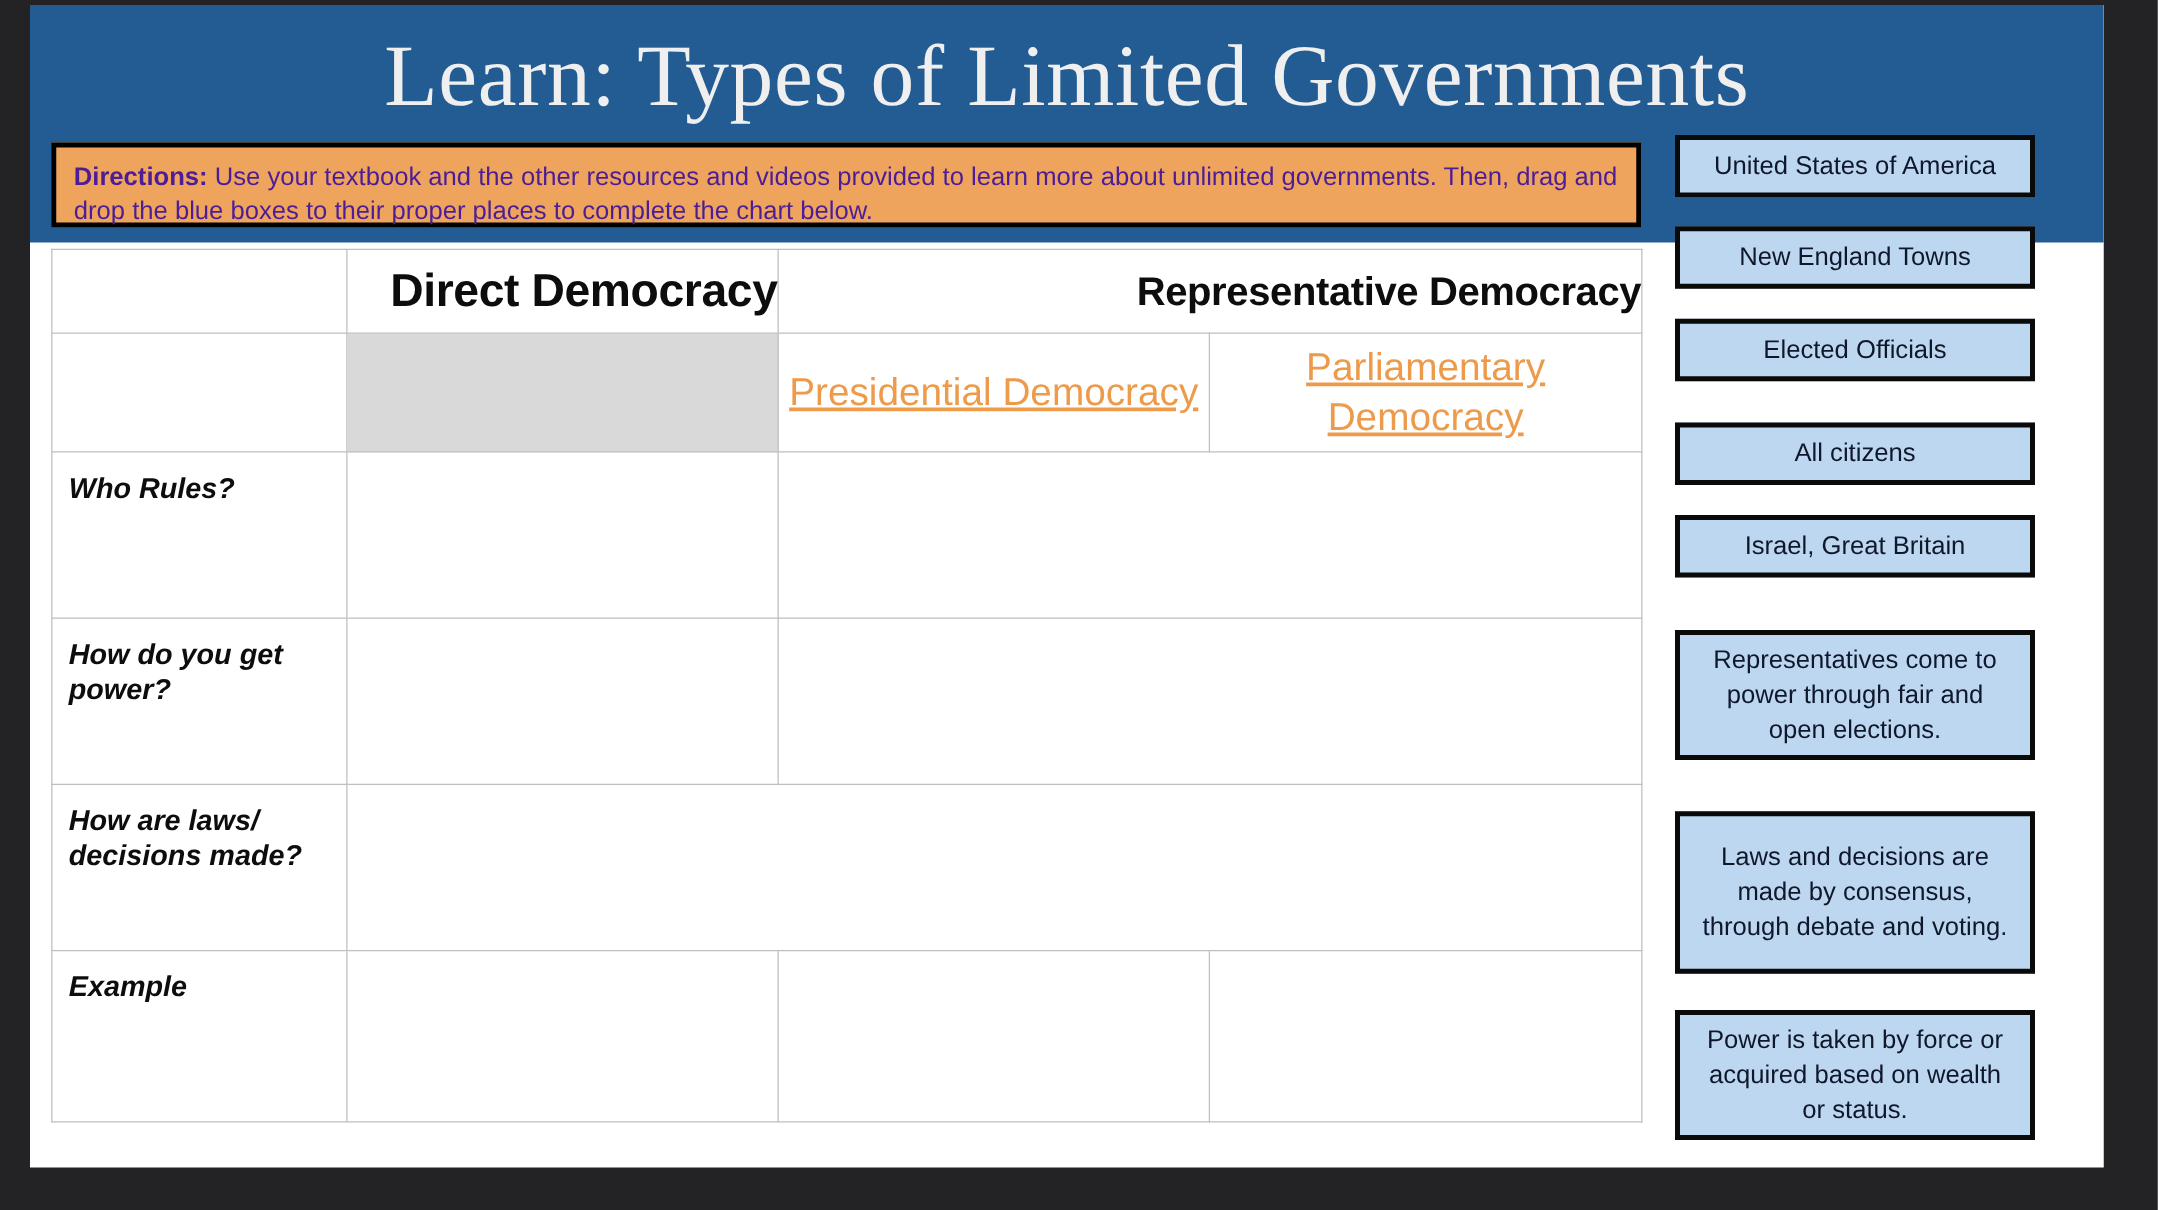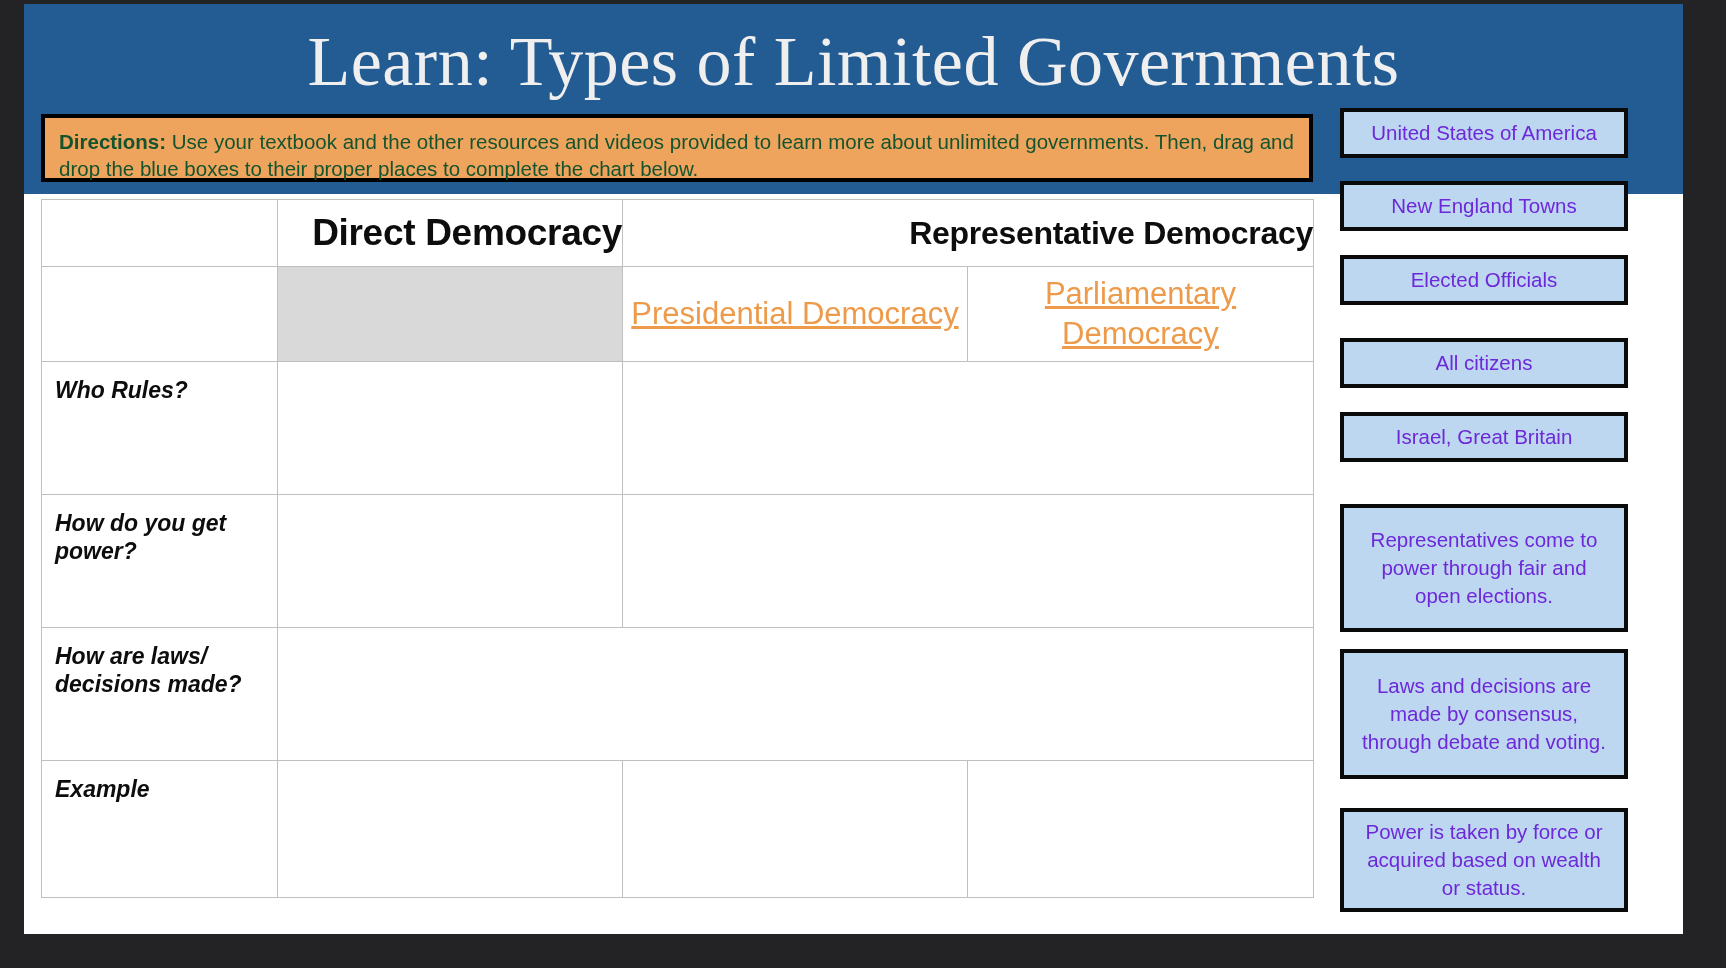--- a/index.html
+++ b/index.html
@@ -56,21 +56,21 @@
     width: 1272px;
     height: 68px;
     background: #EFA45E;
     border: 4px solid #000000;
     box-sizing: border-box;
     padding: 10px 14px 0 14px;
   }
   #directions-text {
     font-size: 20.5px;
     line-height: 27px;
-    color: #14532d;
+    color: #4c1d95;
   }
   #directions-label {
     font-weight: bold;
   }
 
   
   #chart-table {
     position: absolute;
     left: 17px;
     top: 195px;
@@ -142,21 +142,21 @@
     width: 288px;
     background: #BDD7F1;
     border: 4px solid #0a0a0a;
     box-sizing: border-box;
     display: flex;
     align-items: center;
     justify-content: center;
     text-align: center;
     font-size: 20.5px;
     line-height: 28px;
-    color: #6d28d9;
+    color: #0f172a;
     padding: 0 16px;
   }
 </style>
 </head>
 <body>
 
 <div id="slide-frame">
 
   <div id="title-band">
     <div id="slide-title">Learn: Types of Limited Governments</div>
@@ -222,21 +222,21 @@
       </div>
     <div class="drag-box" style="top:251px;height:50px;text-align:right;">
         <span>Elected Officials</span>
       </div>
     <div class="drag-box" style="top:334px;height:50px;">
         <span>All citizens</span>
       </div>
     <div class="drag-box" style="top:408px;height:50px;">
         <span>Israel, Great Britain</span>
       </div>
-    <div class="drag-box" style="top:500px;height:128px;">
+    <div class="drag-box" style="top:500px;height:104px;">
         <span>Representatives come to power through fair and open elections.</span>
       </div>
     <div class="drag-box" style="top:645px;height:130px;">
         <span>Laws and decisions are made by consensus, through debate and voting.</span>
       </div>
     <div class="drag-box" style="top:804px;height:104px;">
         <span>Power is taken by force or acquired based on wealth or status.</span>
       </div>
   </div>
 

